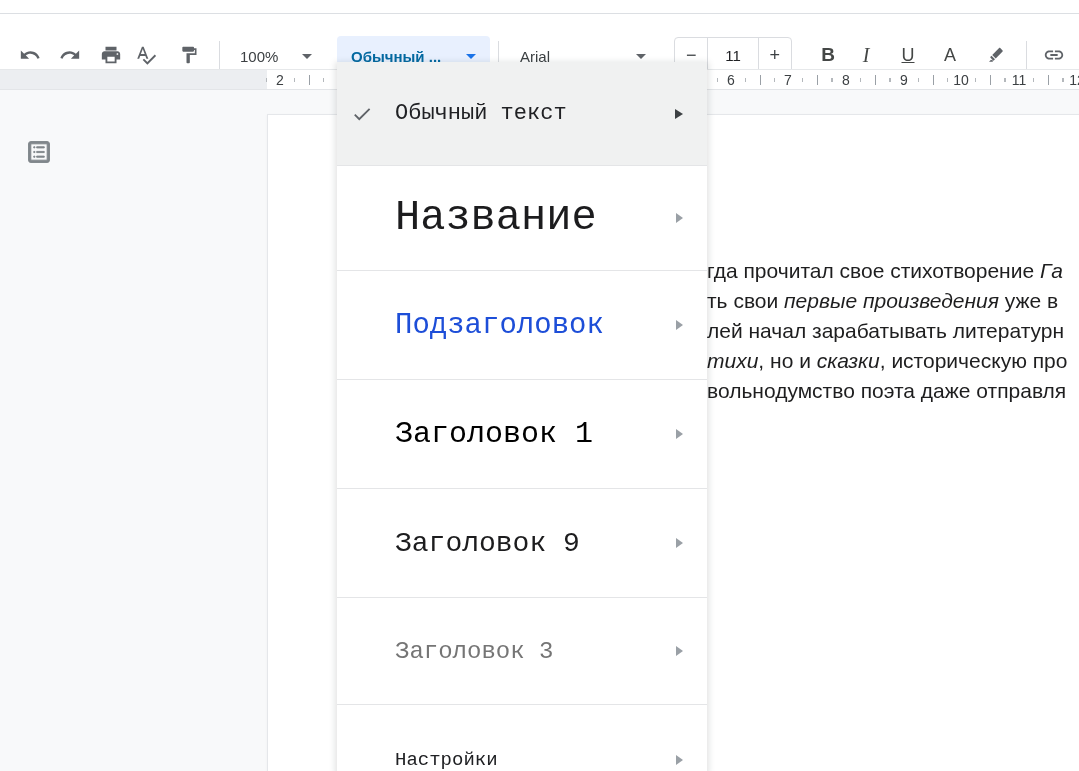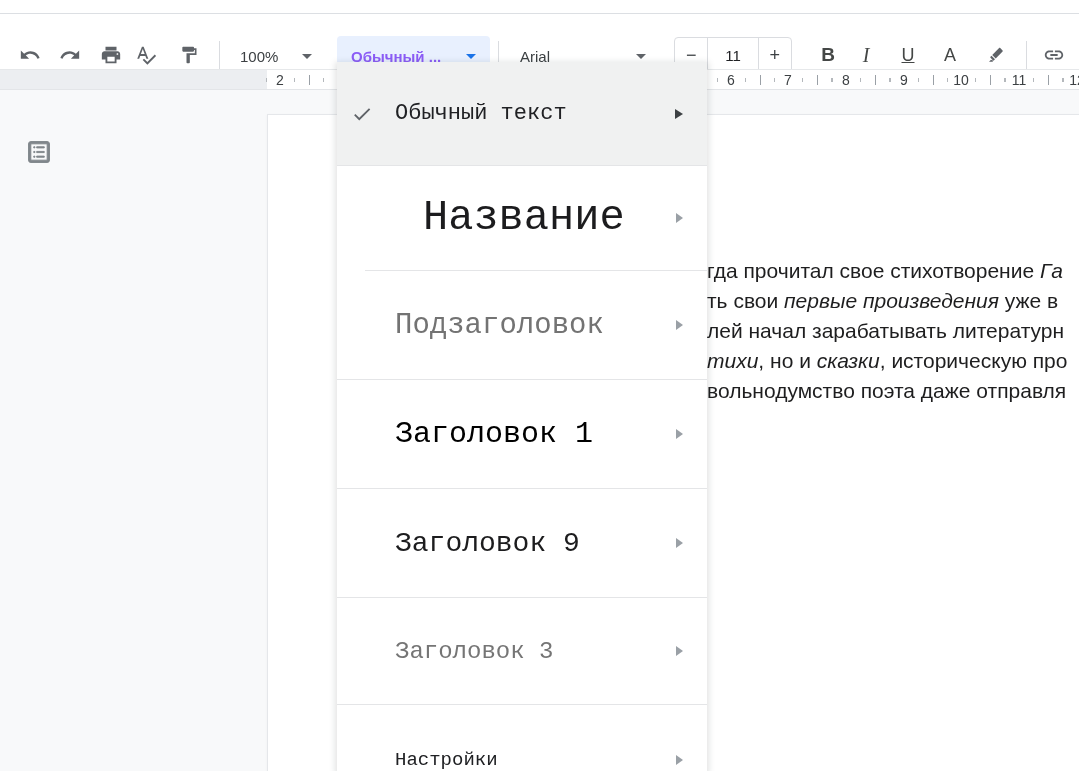--- a/index.html
+++ b/index.html
@@ -11,21 +11,21 @@
 
   
   .toolbar{position:absolute;left:0;top:14px;width:100%;height:55px;background:#fff;}
   .tb-icon{position:absolute;top:27px;width:28px;height:28px;display:flex;align-items:center;justify-content:center;border-radius:4px;cursor:pointer;}
   .tb-icon svg{display:block;}
   .tb-sep{position:absolute;top:27px;width:1px;height:28px;background:#dadce0;}
   .tb-text{color:#3c4043;font-size:15px;}
   .caret{width:0;height:0;border-left:5px solid transparent;border-right:5px solid transparent;border-top:5px solid #5f6368;display:inline-block;}
   .zoom-btn{position:absolute;left:232px;top:24px;height:36px;display:flex;align-items:center;gap:24px;padding:0 8px;cursor:pointer;}
   .styles-btn{position:absolute;left:337px;top:22px;width:153px;height:40px;background:#e8f0fe;border-radius:4px;display:flex;align-items:center;justify-content:space-between;padding:0 14px;box-sizing:border-box;cursor:pointer;}
-  .styles-btn .tb-text{color:#8b5cf6;font-weight:bold;}
+  .styles-btn .tb-text{color:#0369a1;font-weight:bold;}
   .styles-btn .caret{border-top-color:#1a73e8;}
   .font-btn{position:absolute;left:508px;top:24px;width:150px;height:36px;display:flex;align-items:center;justify-content:space-between;padding:0 12px;box-sizing:border-box;cursor:pointer;}
   .size-group{position:absolute;left:674px;top:23px;width:118px;height:37px;border:1px solid #dadce0;border-radius:4px;box-sizing:border-box;display:flex;align-items:stretch;background:#fff;}
   .size-group .cell{display:flex;align-items:center;justify-content:center;color:#3c4043;cursor:pointer;}
   .size-group .cell.minus{width:33px;font-size:18px;border-right:1px solid #dadce0;}
   .size-group .cell.value{width:50px;font-size:15px;color:#202124;cursor:text;}
   .size-group .cell.plus{width:33px;font-size:18px;border-left:1px solid #dadce0;}
   .glyph-btn{position:absolute;top:27px;width:30px;height:28px;display:flex;align-items:center;justify-content:center;color:#444746;cursor:pointer;}
   .glyph-b{font-weight:bold;font-size:19px;}
   .glyph-i{font-family:"Liberation Serif", serif;font-style:italic;font-size:20px;}
@@ -50,29 +50,29 @@
   .doc-text .it{font-style:italic;}
 
   
   .style-menu{position:absolute;left:337px;top:62px;width:370px;height:709px;background:#fff;box-shadow:0 2px 6px 2px rgba(60,64,67,0.15);overflow:hidden;}
   .menu-item{position:relative;display:flex;align-items:center;box-sizing:border-box;border-bottom:1px solid #e4e5e7;padding-left:58px;padding-right:24px;cursor:pointer;font-family:Liberation Mono, monospace;}
   .menu-item .check{position:absolute;left:13px;width:24px;height:24px;display:flex;align-items:center;justify-content:center;}
   .menu-item .mi-label{flex:1;white-space:nowrap;}
   .menu-item .submenu-arrow{width:0;height:0;border-top:5px solid transparent;border-bottom:5px solid transparent;border-left:7px solid #9aa0a6;}
   .mi-normal-text{height:104px;background:#f0f1f1;}
   .mi-normal-text .submenu-arrow{border-left:8px solid #3c4043;border-top-width:5px;border-bottom-width:5px;}
-  .mi-title{height:105px;margin-left:28px;}
+  .mi-title{height:105px;}
   .mi-subtitle{height:109px;}
   .mi-heading-1{height:109px;}
   .mi-heading-2{height:109px;}
   .mi-heading-3{height:107px;}
   .mi-options{height:110px;}
   .lbl-normal-text{font-size:22px;color:#202124;}
   .lbl-title{font-size:42px;color:#1c1c1e;}
-  .lbl-subtitle{font-size:29px;color:#737373;}
+  .lbl-subtitle{font-size:29px;color:#1d4ed8;}
   .lbl-heading-1{font-size:30px;color:#000000;}
   .lbl-heading-2{font-size:28px;color:#1c1c1e;}
   .lbl-heading-3{font-size:24px;color:#757575;}
   .lbl-options{font-size:19px;color:#202124;}
 </style>
 </head>
 <body>
 
 <div id="app">
 

